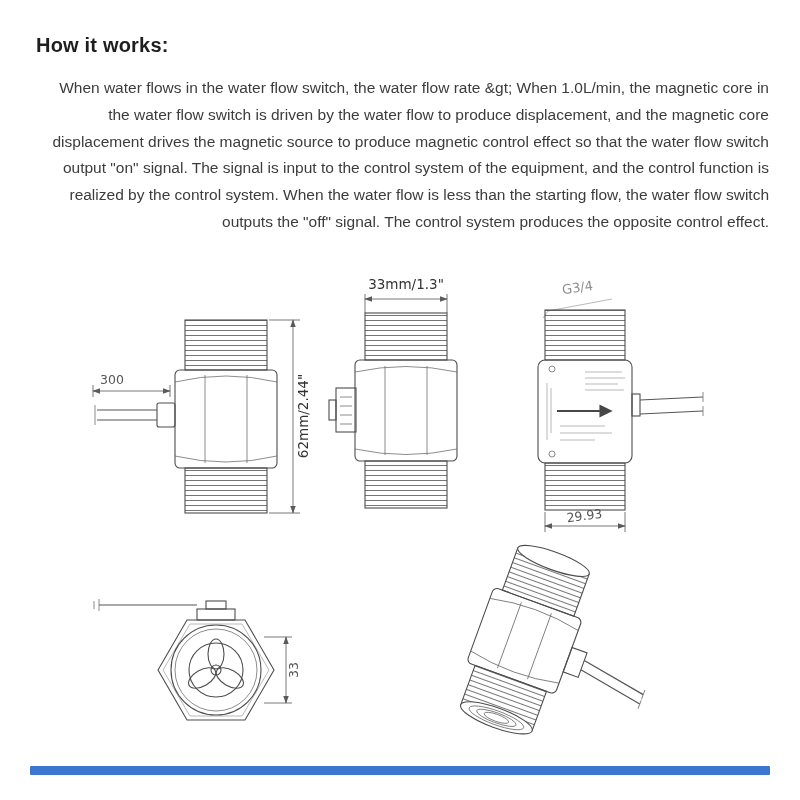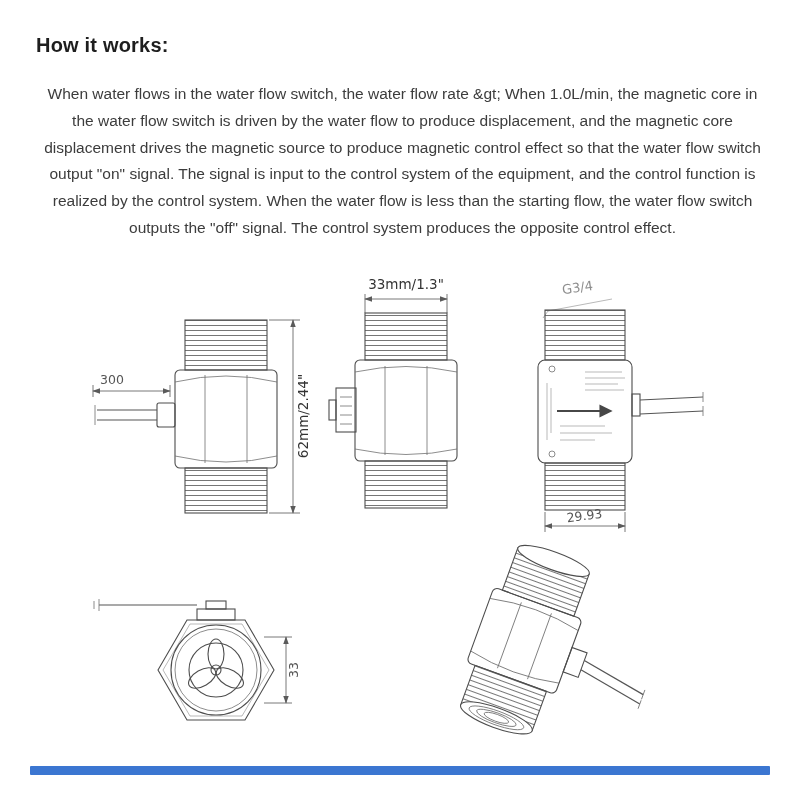--- a/index.html
+++ b/index.html
@@ -6,25 +6,25 @@
   html,body { background:#fff; }
   body {
     width:800px; height:800px;
     font-family:"Liberation Sans", sans-serif;
     color:#3d3d3d;
   }
   .page { position:relative; width:800px; height:800px; overflow:hidden; background:#ffffff; }
   .content { padding:34px 34px 0 36px; }
   .heading {
     font-size:20px; font-weight:700; color:#1e1e1e;
-    margin-bottom:24px; letter-spacing:.2px;
+    margin-bottom:18px; letter-spacing:.2px;
   }
   .desc {
     font-size:15.5px; line-height:1.73; color:#3c3c3c;
-    width:733px; text-align:center;
+    width:733px; text-align:right;
   }
   .drawings { position:absolute; top:268px; left:0; width:800px; height:512px; }
   .drawings svg { display:block; }
 
   
   .ol   { fill:none; stroke:#4d4d4d; stroke-width:1.1; }
   .thr-fill { fill:url(#thr); stroke:#4d4d4d; stroke-width:1.1; }
   .thin { fill:none; stroke:#707070; stroke-width:.8; }
   .vthin{ fill:none; stroke:#8a8a8a; stroke-width:.6; }
   .dimline { fill:none; stroke:#6a6a6a; stroke-width:.9; }

